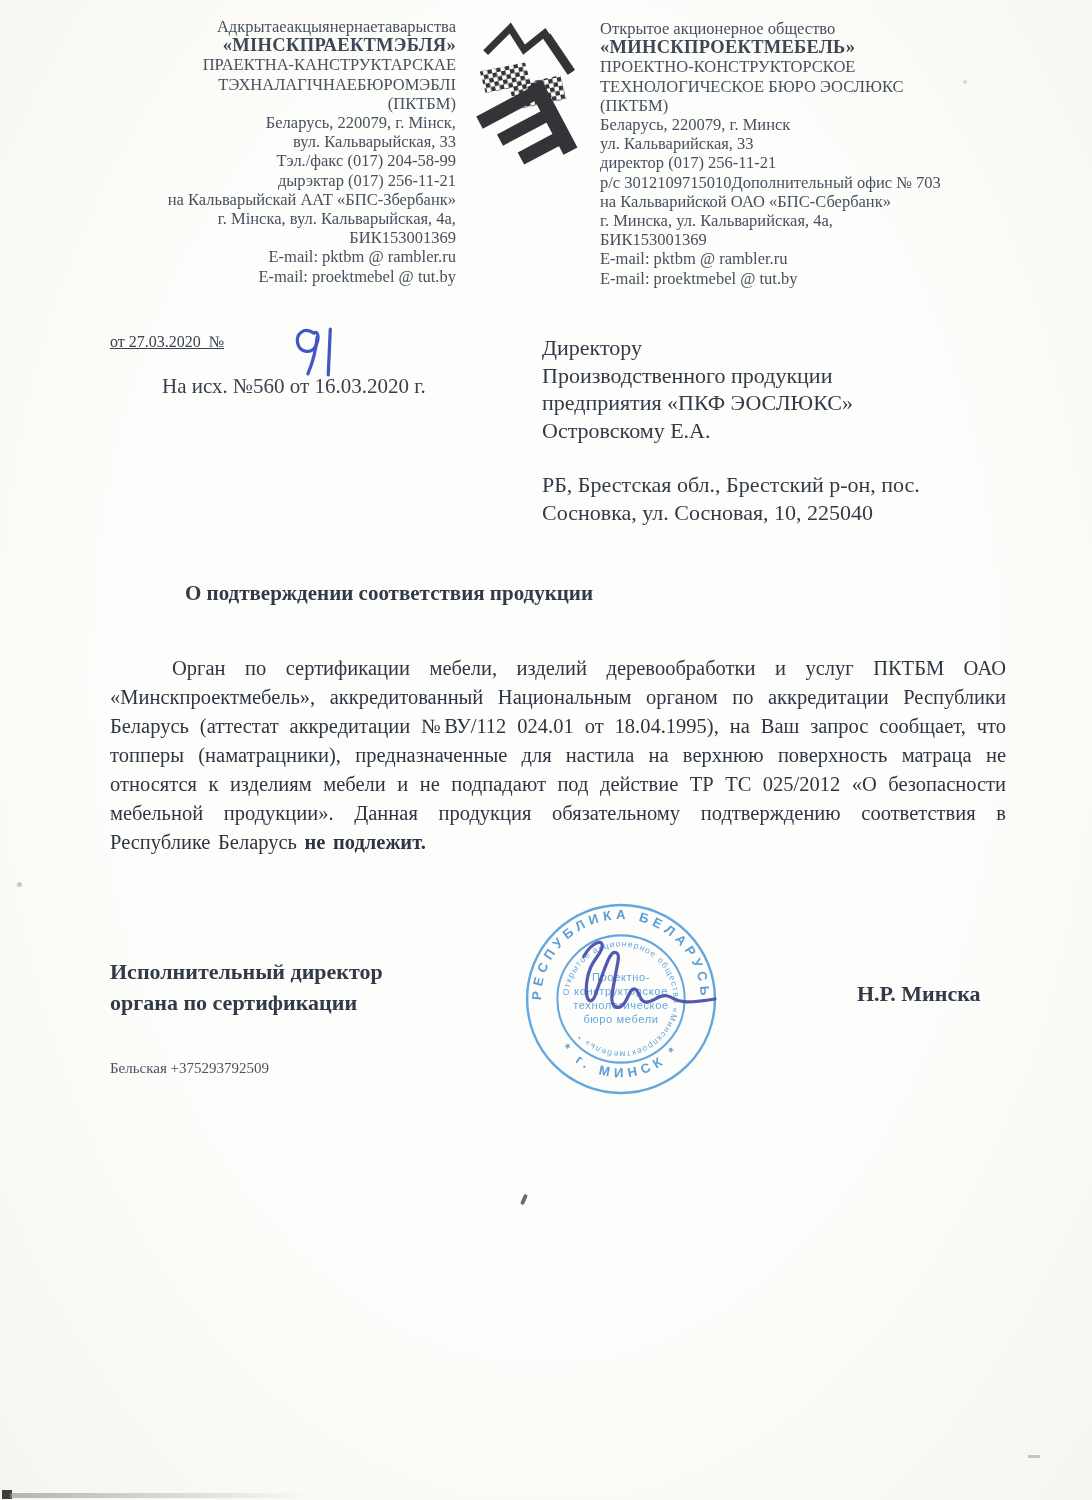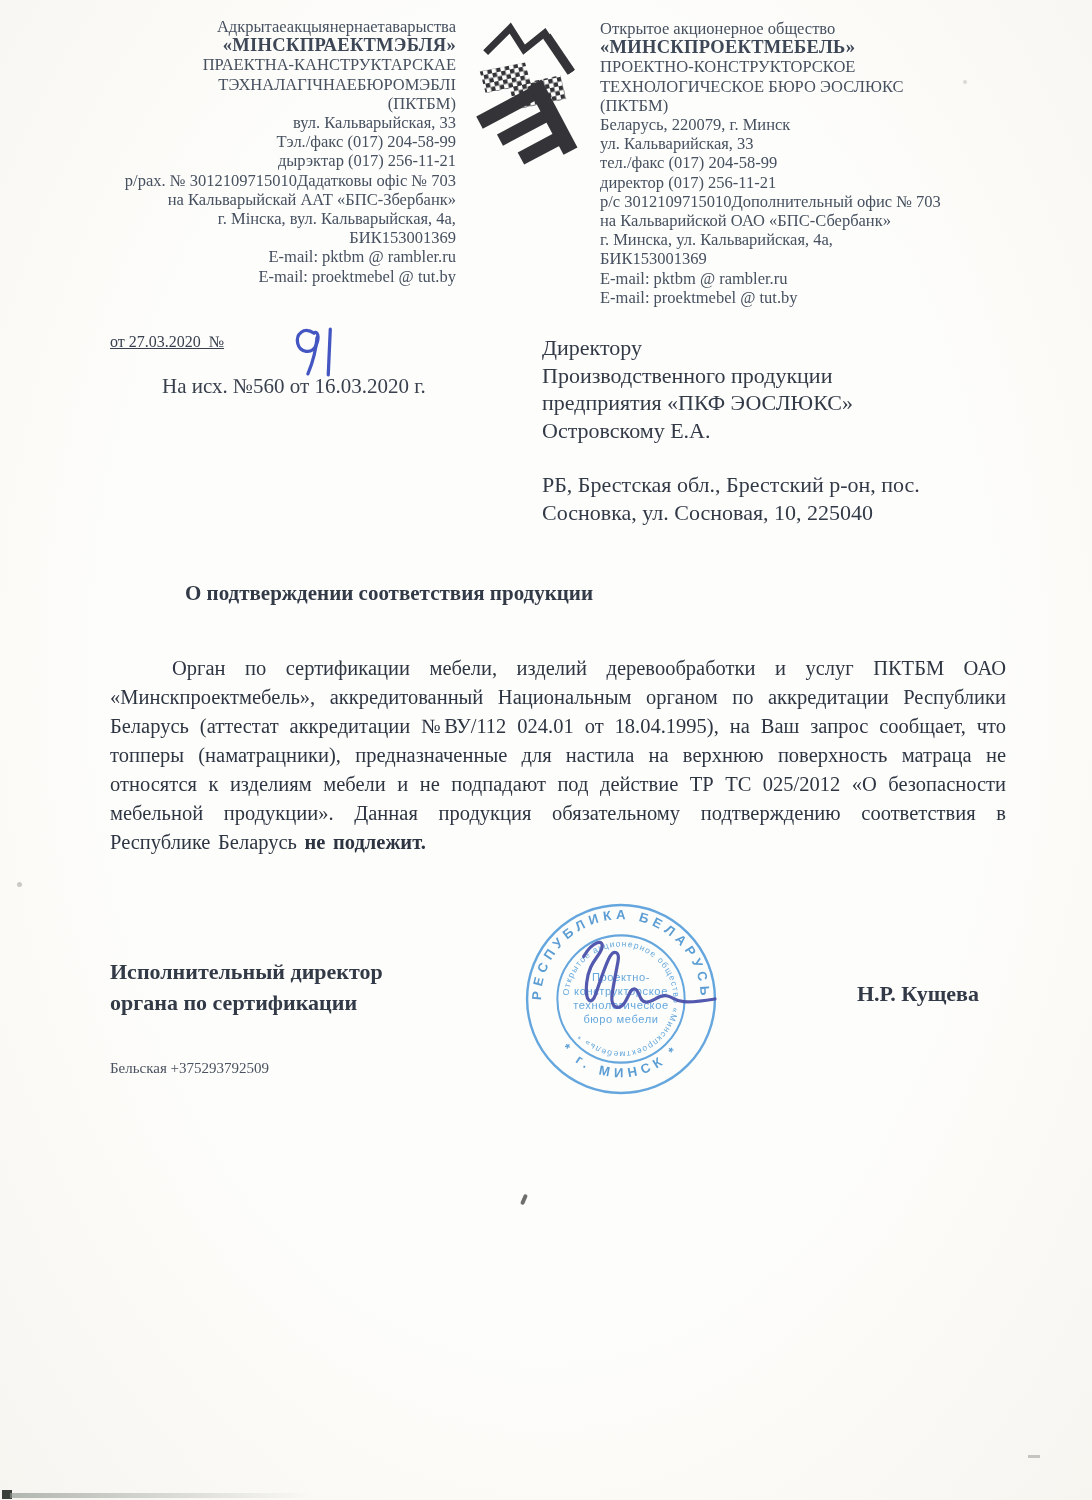--- a/index.html
+++ b/index.html
@@ -52,24 +52,24 @@
 <body>
 
 <div class="page">
 
   <div class="hdr-col hdr-left">
     <div>Адкрытаеакцыянернаетаварыства</div>
     <div class="b">«МІНСКПРАЕКТМЭБЛЯ»</div>
     <div>ПРАЕКТНА-КАНСТРУКТАРСКАЕ</div>
     <div>ТЭХНАЛАГІЧНАЕБЮРОМЭБЛІ</div>
     <div>(ПКТБМ)</div>
+    <div>Беларусь, 220079, г. Мінск,</div>
     <div>вул. Кальварыйская, 33</div>
     <div>Тэл./факс (017) 204-58-99</div>
     <div>дырэктар (017) 256-11-21</div>
-    <div>р/рах. № 3012109715010Дадатковы офіс № 703</div>
     <div>на Кальварыйскай  ААТ «БПС-Збербанк»</div>
     <div>г. Мінска, вул.  Кальварыйская, 4а,</div>
     <div>БИК153001369</div>
     <div>E-mail: pktbm @ rambler.ru</div>
     <div>E-mail: proektmebel @ tut.by</div>
   </div>
 
   <div class="logo-box">
     <svg width="128" height="158" viewBox="0 0 130 160">
       <defs>
@@ -95,21 +95,20 @@
   </div>
 
   <div class="hdr-col hdr-right">
     <div>Открытое акционерное общество</div>
     <div class="b">«МИНСКПРОЕКТМЕБЕЛЬ»</div>
     <div>ПРОЕКТНО-КОНСТРУКТОРСКОЕ</div>
     <div>ТЕХНОЛОГИЧЕСКОЕ БЮРО ЭОСЛЮКС</div>
     <div> (ПКТБМ)</div>
     <div>Беларусь, 220079, г. Минск</div>
     <div>ул. Кальварийская, 33</div>
-    <div>тел./факс (017) 204-58-99</div>
     <div>директор (017) 256-11-21</div>
     <div>р/с 3012109715010Дополнительный офис № 703</div>
     <div>на Кальварийской ОАО «БПС-Сбербанк»</div>
     <div>г. Минска, ул. Кальварийская, 4а,</div>
     <div>БИК153001369</div>
     <div>E-mail: pktbm @ rambler.ru</div>
     <div>E-mail: proektmebel @ tut.by</div>
   </div>
 
   <div class="ref-line1">от 27.03.2020&nbsp; №</div>
@@ -167,21 +166,21 @@
           <text x="100" y="96">конструкторское</text>
           <text x="100" y="110">технологическое</text>
           <text x="100" y="124">бюро мебели</text>
         </g>
       </g>
 
       <path d="M63,58 C72,42 84,40 81,50 C78,59 68,64 66,84 C64,103 71,107 75,95 C79,83 85,65 89,58 C93,51 99,53 97,63 C95,74 92,88 91,97 C90,109 98,112 104,103 C108,97 109,90 113,90 C119,90 117,103 125,103 C133,103 137,95 146,97 C156,99 150,107 193,100" fill="none" stroke="#4a50aa" stroke-width="3.2" stroke-linecap="round" opacity="0.95"></path>
     </svg>
   </div>
 
-  <div class="sig-name">Н.Р. Кущева</div>
+  <div class="sig-name">Н.Р. Минска</div>
   <div class="sig-contact">Бельская +375293792509</div>
 
   <div class="speck1"></div>
   <div class="speck2"></div>
   <div class="apostrophe"></div>
   <div class="corner-block"></div>
   <div class="bottom-smear"></div>
   <div class="bottom-dash"></div>
 
 </div>

